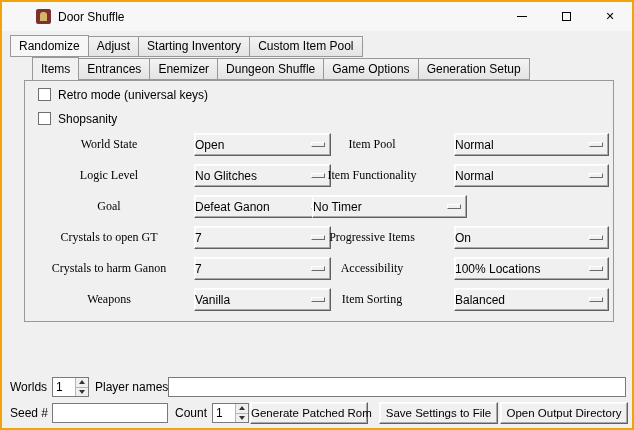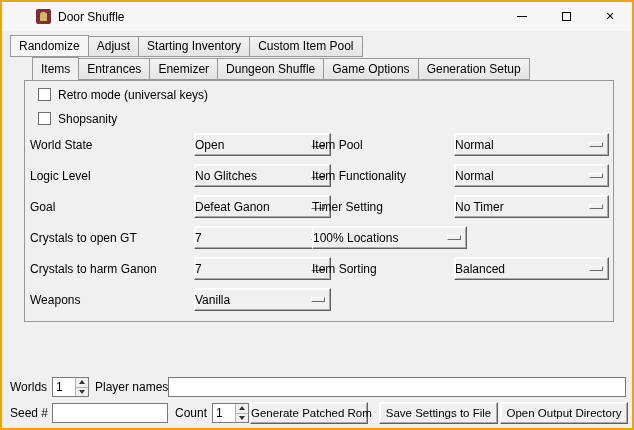--- a/index.html
+++ b/index.html
@@ -76,21 +76,21 @@
   .checks{position:absolute;left:13px;top:7px;}
   .check-row{display:flex;align-items:flex-start;height:17px;margin-bottom:7px;}
   .checkbox-box{
     width:13px;height:13px;background:var(--entry-bg);
     border:1px solid #707070;margin-right:7px;flex:0 0 auto;
   }
   .fcol{position:absolute;top:52px;}
   .col-left{left:5px;}
   .col-right{left:287px;}
   .frow{display:flex;align-items:center;height:23px;margin-bottom:8px;}
-  .flabel{width:158px;text-align:left;margin-right:6px;white-space:nowrap;}
+  .flabel{width:158px;text-align:center;margin-right:6px;white-space:nowrap;font-family:Liberation Serif, serif;}
   .col-right .flabel{width:120px;margin-right:22px;}
   .dd{
     position:relative;width:137px;height:23px;
     background:var(--control-face);
     border:1px solid;border-color:#ffffff #606060 #606060 #ffffff;
     box-shadow:inset -1px -1px 0 #a9a9a9, inset 1px 1px 0 #fbfbfb;
     display:flex;align-items:center;justify-content:flex-start;
   }
   .col-right .dd{width:155px;}
   .dd-text{white-space:nowrap;}
@@ -237,27 +237,34 @@
         </div>
       </div>
       <div class="frow">
         <div class="flabel">Item Functionality</div>
         <div class="dd">
           <span class="dd-text">Normal</span>
           <span class="dd-ind"></span>
         </div>
       </div>
       <div class="frow">
-        <div class="flabel">Timer Setting</div>
         <div class="dd">
           <span class="dd-text">No Timer</span>
           <span class="dd-ind"></span>
         </div>
       </div>
       <div class="frow">
+        <div class="flabel">Progressive Items</div>
+        <div class="dd">
+          <span class="dd-text">On</span>
+          <span class="dd-ind"></span>
+        </div>
+      </div>
+      <div class="frow">
+        <div class="flabel">Accessibility</div>
         <div class="dd">
           <span class="dd-text">100% Locations</span>
           <span class="dd-ind"></span>
         </div>
       </div>
       <div class="frow">
         <div class="flabel">Item Sorting</div>
         <div class="dd">
           <span class="dd-text">Balanced</span>
           <span class="dd-ind"></span>

